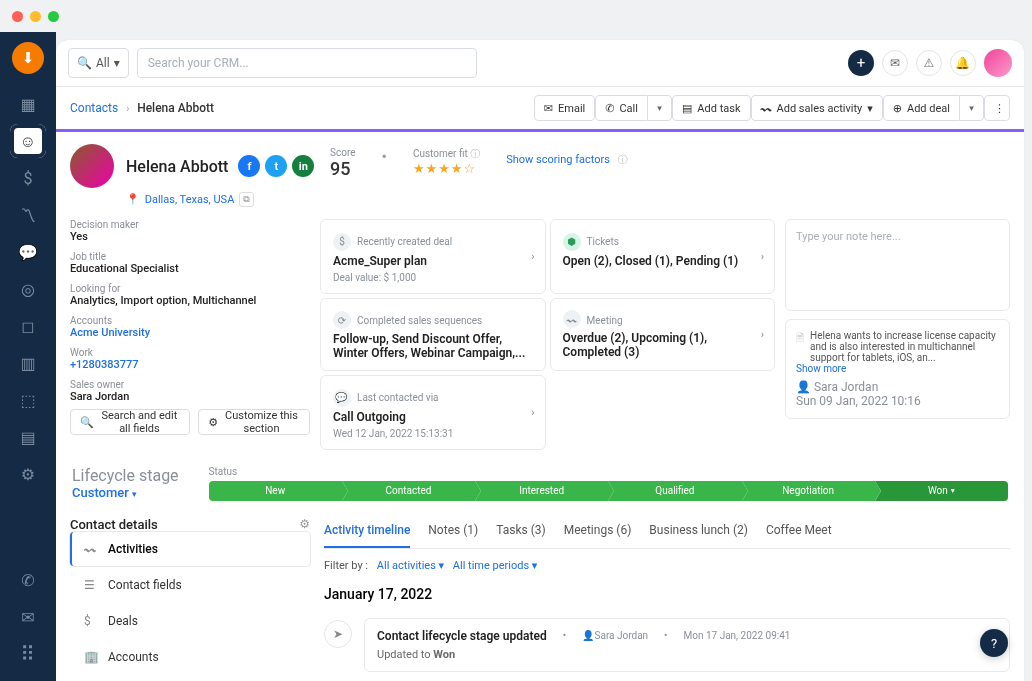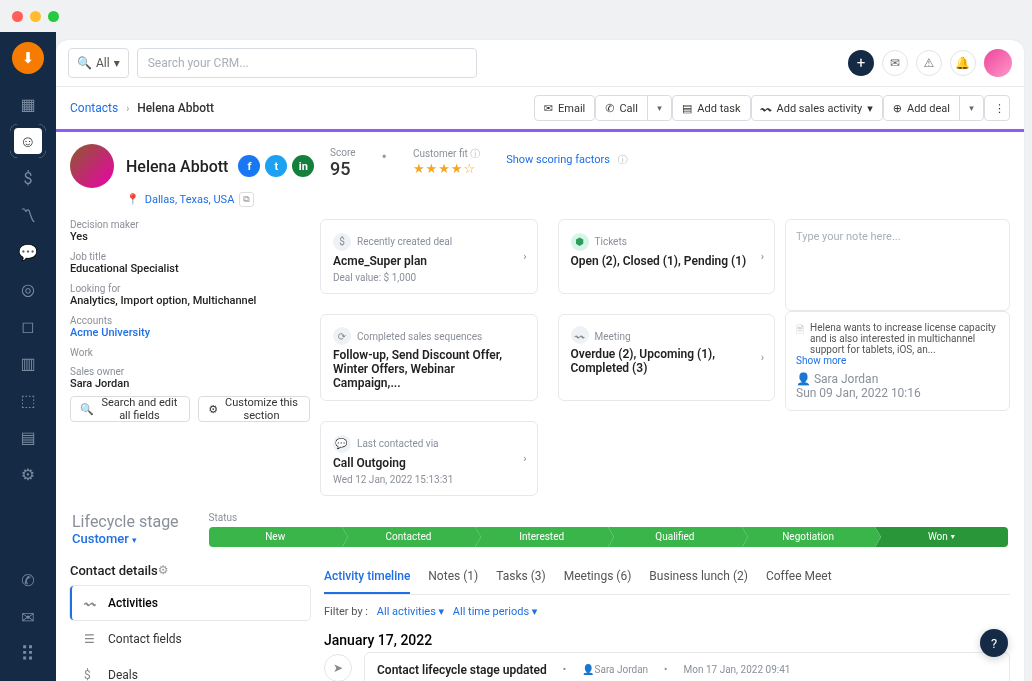--- a/index.html
+++ b/index.html
@@ -55,60 +55,60 @@
     .hdr-right .lbl { font-size:10px; color:#8a909a; }
     .score-val { font-size:18px; font-weight:500; color:#333; }
     .stars { font-size:13px; color:#f5a623; letter-spacing:1px; }
     .show-factors { font-size:11px; color:#1f6fe5; cursor:pointer; }
     
     .grid { display:flex; gap:10px; }
     .details { width:240px; display:flex; flex-direction:column; gap:8px; font-size:11px; }
     .details .fld .lbl { color:#8a909a; font-size:10px; }
     .details .fld .val { color:#222; font-size:11px; font-weight:500; }
     .details .fld .val.link { color:#1f6fe5; }
-    .cards { flex:1; display:grid; grid-template-columns:1fr 1fr; gap:20px; }
+    .cards { flex:1; display:grid; grid-template-columns:1fr 1fr; gap:4px; }
     .card { border:1px solid #e6e8eb; border-radius:6px; padding:10px 12px; position:relative; cursor:pointer; }
     .card-ico { width:18px; height:18px; border-radius:50%; background:#eef2f6; display:inline-flex; align-items:center; justify-content:center; font-size:10px; color:#888; margin-right:6px; }
     .card-ico.g{background:#d7f5e7;color:#2a9d5c;}
     .card-lbl { font-size:10px; color:#8a909a; }
     .card-val { font-size:12px; color:#222; font-weight:600; margin-top:3px; }
     .card-sub { font-size:10px; color:#8a909a; margin-top:4px; }
     .card-arrow { position:absolute; right:10px; top:50%; transform:translateY(-50%); font-size:11px; color:#888; }
-    .notes { width:225px; display:flex; flex-direction:column; }
+    .notes { width:225px; display:flex; flex-direction:column; gap:8px; }
     .note-input { border:1px solid #e6e8eb; border-radius:6px; padding:10px; font-size:11px; color:#a8afb7; height:92px; }
     .note-prev { border:1px solid #e6e8eb; border-radius:6px; padding:10px; font-size:10px; color:#555; }
     .note-prev .show-more { color:#1f6fe5; cursor:pointer; }
     .note-prev .meta { color:#8a909a; margin-top:6px; font-size:12px; }
     
     .section-btns { display:flex; gap:8px; margin-top:-2px; }
     
     .lifecycle { display:flex; align-items:center; gap:30px; padding:4px 2px; }
     .lc-left .lbl{font-size:16px;color:#8a909a;} .lc-left .val{font-size:13px;color:#1f6fe5;font-weight:500;}
     .lc-status { flex:1; }
     .lc-status .lbl{font-size:10px;color:#8a909a; margin-bottom:4px; display:block;}
     .pipe { display:flex; height:20px; border-radius:4px; overflow:hidden; }
     .stage { flex:1; background:#3ab54a; color:white; font-size:10px; display:flex; align-items:center; justify-content:center; position:relative; }
     .stage:not(:last-child)::after { content:""; position:absolute; right:-6px; top:0; border-top:10px solid transparent; border-bottom:10px solid transparent; border-left:6px solid #3ab54a; z-index:2; }
     .stage:not(:first-child)::before{content:"";position:absolute;left:0;top:0;border-top:10px solid transparent;border-bottom:10px solid transparent;border-left:6px solid white; z-index:1;}
     .stage.dark { background:#2a963a; } .stage.dark:not(:last-child)::after{border-left-color:#2a963a;}
     
     .lower { display:flex; gap:14px; flex:1; }
     .lower-left { width:240px; }
-    .lower-left h3 { font-size:13px; font-weight:500; color:#222; margin-bottom:8px; display:flex; align-items:center;}
+    .lower-left h3 { font-size:13px; font-weight:500; color:#222; display:flex; justify-content:space-between; align-items:center;}
     .nav-list { display:flex; flex-direction:column; gap:2px; }
     .nav-item { height:34px; display:flex; align-items:center; padding:0 12px; font-size:12px; color:#333; gap:9px; border-left:2px solid transparent; border-radius:4px; cursor:pointer;}
     .nav-item.active { border-left:2px solid #1f6fe5; background:#fff; box-shadow:0 0 0 1px #e6e8eb; color:#000; font-weight:500;}
     .nav-item .ico { width:15px; color:#888; font-size:12px;}
     .lower-right { flex:1; min-width:0; }
     .tabs { display:flex; gap:18px; border-bottom:1px solid #e6e8eb; font-size:12px; }
     .tab { padding:6px 0 9px; color:#555; cursor:pointer; }
     .tab.active { color:#1f6fe5; border-bottom:2px solid #1f6fe5; font-weight:500;}
     .filters { padding:10px 0; font-size:11px; color:#555; }
     .filters .dd { color:#1f6fe5; cursor:pointer; margin-left:6px; }
-    .date-h { font-size:14px; font-weight:500; margin:4px 0 4px;}
+    .date-h { font-size:14px; font-weight:500; margin:4px 0 16px;}
     .tl-row { display:flex; gap:12px; margin-bottom:14px; }
     .tl-badge { width:28px; height:28px; border:1px solid #e1e4e8; border-radius:50%; display:flex; align-items:center; justify-content:center; font-size:12px; color:#888; flex-shrink:0; margin-top:2px;}
     .tl-card { flex:1; border:1px solid #e6e8eb; border-radius:6px; padding:10px 12px; font-size:11px; }
     .tl-card .title { font-weight:600; color:#222; font-size:12px;}
     .tl-card .meta { color:#8a909a; font-size:10px; margin-left:8px;}
     .tl-card .row { display:flex; align-items:center; gap:8px;}
     .tl-card .sub { color:#6a6a6a; margin-top:5px; font-size:11px;}
     .help-fab { position:absolute; right:24px; bottom:24px; width:28px; height:28px; border-radius:50%; background:#152a44; color:white; display:flex; align-items:center; justify-content:center; font-size:13px; box-shadow:0 2px 8px rgba(0,0,0,.2); cursor:pointer;}
   </style>
 </head>
@@ -246,20 +246,21 @@
           <div class="fld">
               <div class="lbl">Looking for</div>
               <div class="val">Analytics, Import option, Multichannel</div>
             </div>
           <div class="fld">
               <div class="lbl">Accounts</div>
               <div class="val link">Acme University</div>
             </div>
           <div class="fld">
               <div class="lbl">Work</div>
+              <div class="val link">+1280383777</div>
             </div>
           <div class="fld">
               <div class="lbl">Sales owner</div>
               <div class="val">Sara Jordan</div>
             </div>
           <div class="section-btns">
             <button class="btn">
                 <span>🔍</span>
                 <span>Search and edit all fields</span>
               </button>

